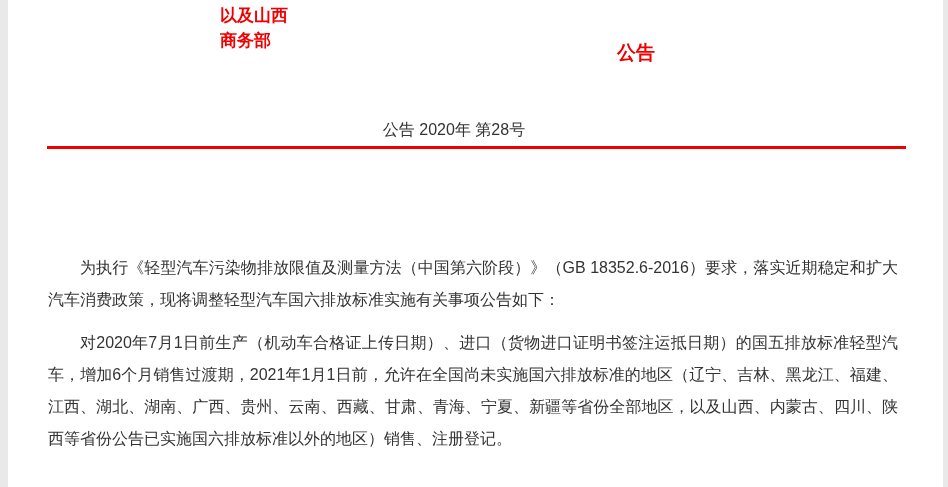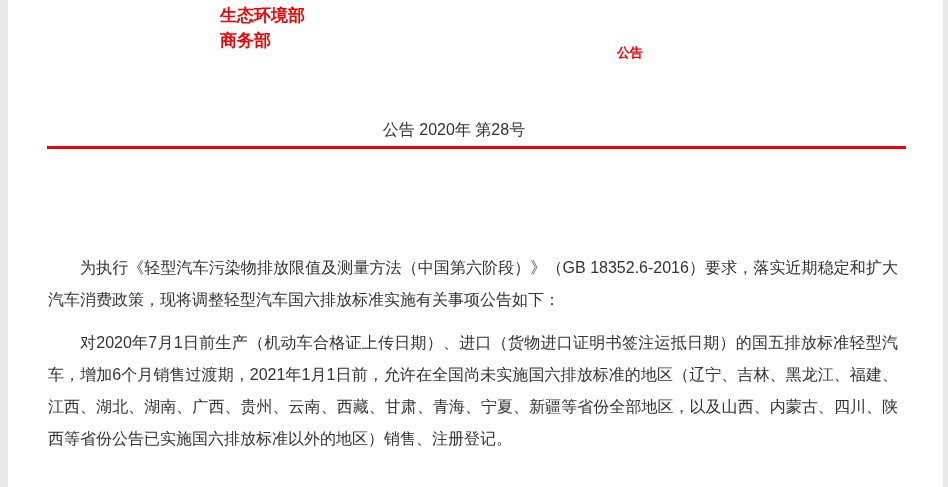--- a/index.html
+++ b/index.html
@@ -21,21 +21,21 @@
   }
   .ministries {
     position: absolute; left: 220px; top: 4px;
     color: var(--accent-red, #f20000);
     font-weight: bold; font-size: 17px; line-height: 24.6px;
     white-space: nowrap;
   }
   .gonggao-label {
     position: absolute; left: 617px; top: 43px;
     color: var(--accent-red, #f20000);
-    font-weight: bold; font-size: 13px; line-height: 20px;
+    font-weight: bold; font-size: 19px; line-height: 20px;
     white-space: nowrap;
   }
   .doc-number {
     position: absolute; top: 120px; left: 0; width: 908px;
     text-align: center;
     font-size: 16px; line-height: 20px;
     color: var(--text-dark, #333333);
   }
   .red-divider {
     position: absolute; top: 146px; left: 47px; width: 859px; height: 3px;
@@ -58,21 +58,21 @@
 </style>
 </head>
 <body>
 
 <div class="page">
 
   <div class="edge-left"></div>
   <div class="edge-right"></div>
 
   <div class="ministries">
-    <div>生态环境部</div>
+    <div>以及山西</div>
     <div>商务部</div>
   </div>
 
   <div class="gonggao-label">公告</div>
 
   <div class="doc-number">公告 2020年 第28号</div>
 
   <div class="red-divider"></div>
 
 

